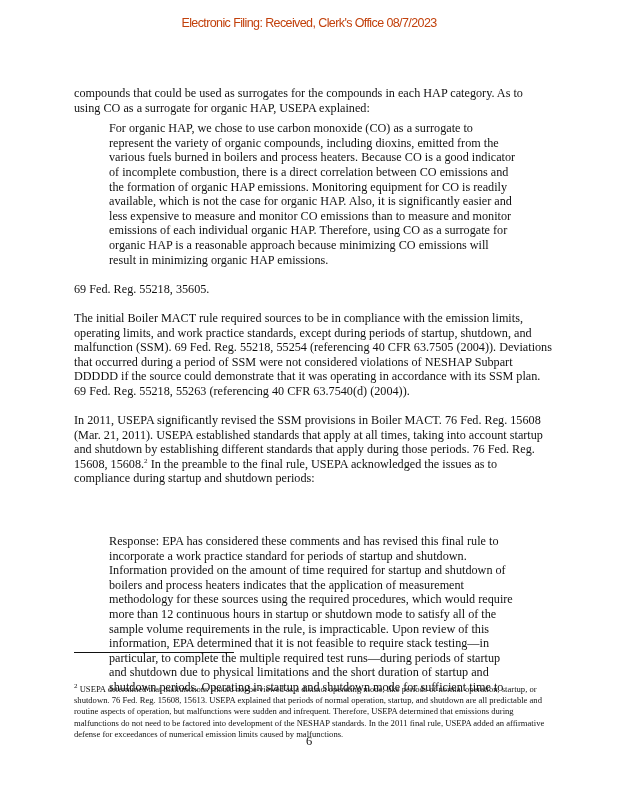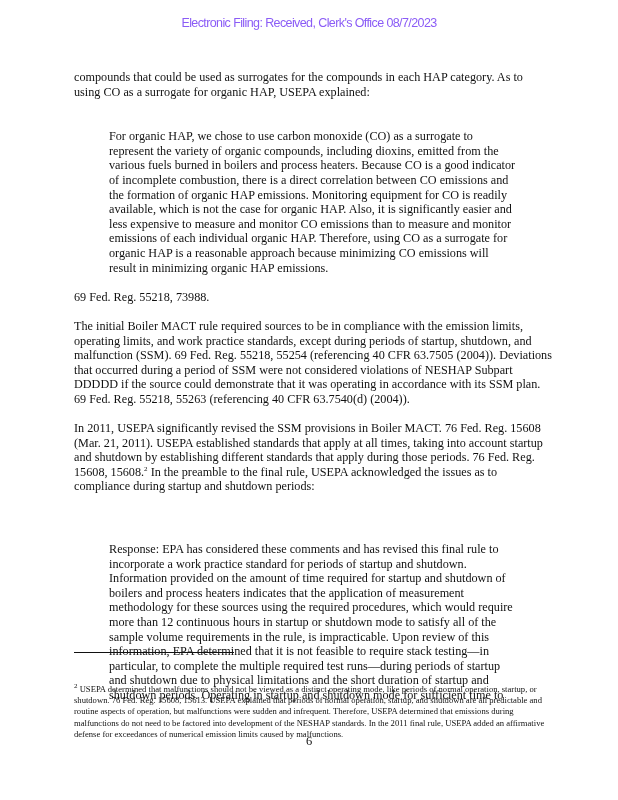--- a/index.html
+++ b/index.html
@@ -4,50 +4,50 @@
   <style>
     html, body { margin: 0; padding: 0; background: #ffffff; }
     body {
       width: 618px; height: 800px; position: relative; overflow: hidden;
       font-family: "Liberation Serif", serif; color: #111111;
     }
     .header {
       position: absolute; top: 16px; left: 0; width: 618px;
       text-align: center;
       font-family: "Liberation Sans", sans-serif;
-      font-size: 12.5px; letter-spacing: -0.6px; color: #8b5cf6;
+      font-size: 12.5px; letter-spacing: -0.6px; color: #c2410c;
     }
     .page {
-      position: absolute; left: 74px; top: 70px; width: 478px;
+      position: absolute; left: 74px; top: 86px; width: 478px;
     }
     p { margin: 0; font-size: 12.2px; line-height: 14.6px; }
     .body-p { margin-bottom: 14.6px; }
     .quote { padding-left: 35px; padding-right: 36px; margin-bottom: 14.6px; margin-top: 48px; }
-    .quote.first { margin-top: 30px; }
+    .quote.first { margin-top: 6px; }
     sup { font-size: 7px; line-height: 0; vertical-align: super; }
     .footnote-rule {
       position: absolute; left: 74px; top: 652px; width: 160px; height: 1px; background: #111;
     }
     .footnote {
       position: absolute; left: 74px; top: 684px; width: 472px;
       font-size: 8.6px; line-height: 11.2px;
     }
     .page-number {
       position: absolute; top: 734px; left: 0; width: 618px; text-align: center; font-size: 12.5px;
     }
   </style>
 </head>
 <body>
 
 <div class="header">Electronic Filing: Received, Clerk's Office 08/7/2023</div>
 
 <div class="page">
   <p>compounds that could be used as surrogates for the compounds in each HAP category. As to using CO as a surrogate for organic HAP, USEPA explained:</p>
   <p class="quote first">For organic HAP, we chose to use carbon monoxide (CO) as a surrogate to represent the variety of organic compounds, including dioxins, emitted from the various fuels burned in boilers and process heaters. Because CO is a good indicator of incomplete combustion, there is a direct correlation between CO emissions and the formation of organic HAP emissions. Monitoring equipment for CO is readily available, which is not the case for organic HAP. Also, it is significantly easier and less expensive to measure and monitor CO emissions than to measure and monitor emissions of each individual organic HAP. Therefore, using CO as a surrogate for organic HAP is a reasonable approach because minimizing CO emissions will result in minimizing organic HAP emissions.</p>
-  <p class="body-p">69 Fed. Reg. 55218, 73988.</p>
+  <p class="body-p">69 Fed. Reg. 55218, 35605.</p>
   <p class="body-p">The initial Boiler MACT rule required sources to be in compliance with the emission limits, operating limits, and work practice standards, except during periods of startup, shutdown, and malfunction (SSM). 69 Fed. Reg. 55218, 55254 (referencing 40 CFR 63.7505 (2004)). Deviations that occurred during a period of SSM were not considered violations of NESHAP Subpart DDDDD if the source could demonstrate that it was operating in accordance with its SSM plan. 69 Fed. Reg. 55218, 55263 (referencing 40 CFR 63.7540(d) (2004)).</p>
   <p class="body-p"><span>In 2011, USEPA significantly revised the SSM provisions in Boiler MACT. 76 Fed. Reg. 15608 (Mar. 21, 2011). USEPA established standards that apply at all times, taking into account startup and shutdown by establishing different standards that apply during those periods. 76 Fed. Reg. 15608, 15608.</span><sup>2</sup><span> In the preamble to the final rule, USEPA acknowledged the issues as to compliance during startup and shutdown periods:</span></p>
   <p class="quote">Response: EPA has considered these comments and has revised this final rule to incorporate a work practice standard for periods of startup and shutdown. Information provided on the amount of time required for startup and shutdown of boilers and process heaters indicates that the application of measurement methodology for these sources using the required procedures, which would require more than 12 continuous hours in startup or shutdown mode to satisfy all of the sample volume requirements in the rule, is impracticable. Upon review of this information, EPA determined that it is not feasible to require stack testing—in particular, to complete the multiple required test runs—during periods of startup and shutdown due to physical limitations and the short duration of startup and shutdown periods. Operating in startup and shutdown mode for sufficient time to</p>
 </div>
 
 <div class="footnote-rule"></div>
 <div class="footnote"><sup>2</sup><span> USEPA determined that malfunctions should not be viewed as a distinct operating mode, like periods of normal operation, startup, or shutdown. 76 Fed. Reg. 15608, 15613. USEPA explained that periods of normal operation, startup, and shutdown are all predictable and routine aspects of operation, but malfunctions were sudden and infrequent. Therefore, USEPA determined that emissions during malfunctions do not need to be factored into development of the NESHAP standards. In the 2011 final rule, USEPA added an affirmative defense for exceedances of numerical emission limits caused by malfunctions.</span></div>
 
 <div class="page-number">6</div>
 

